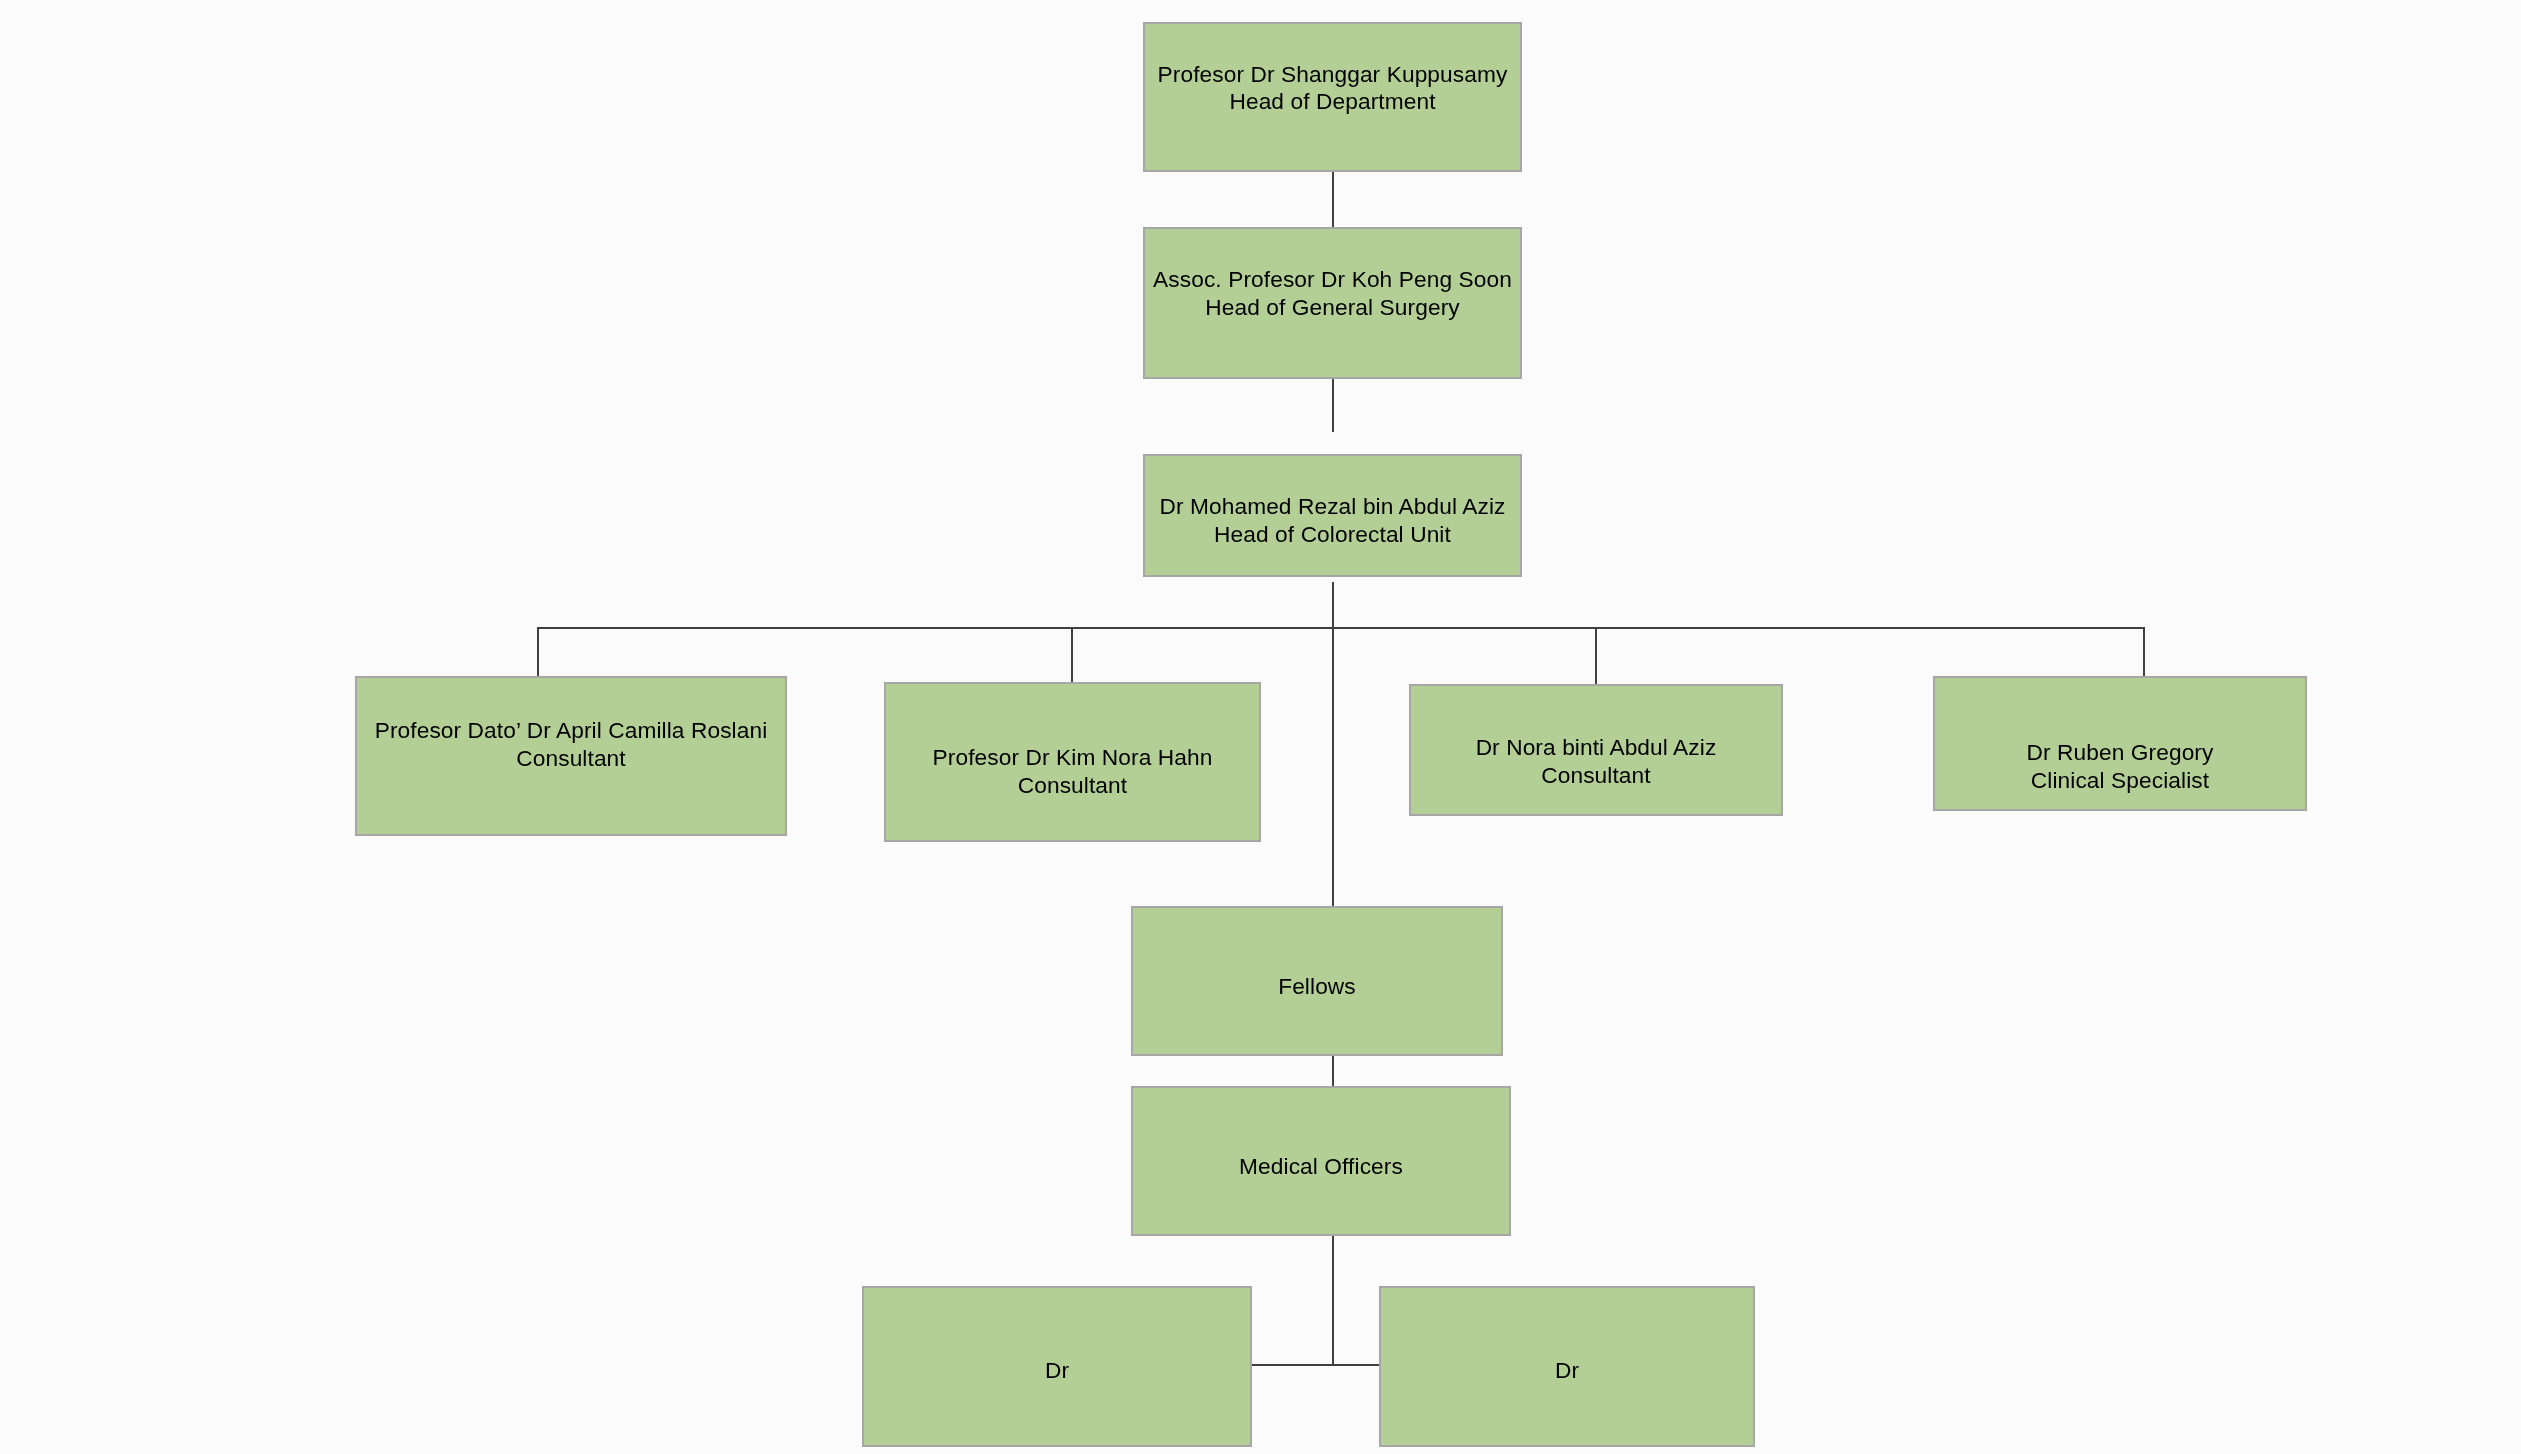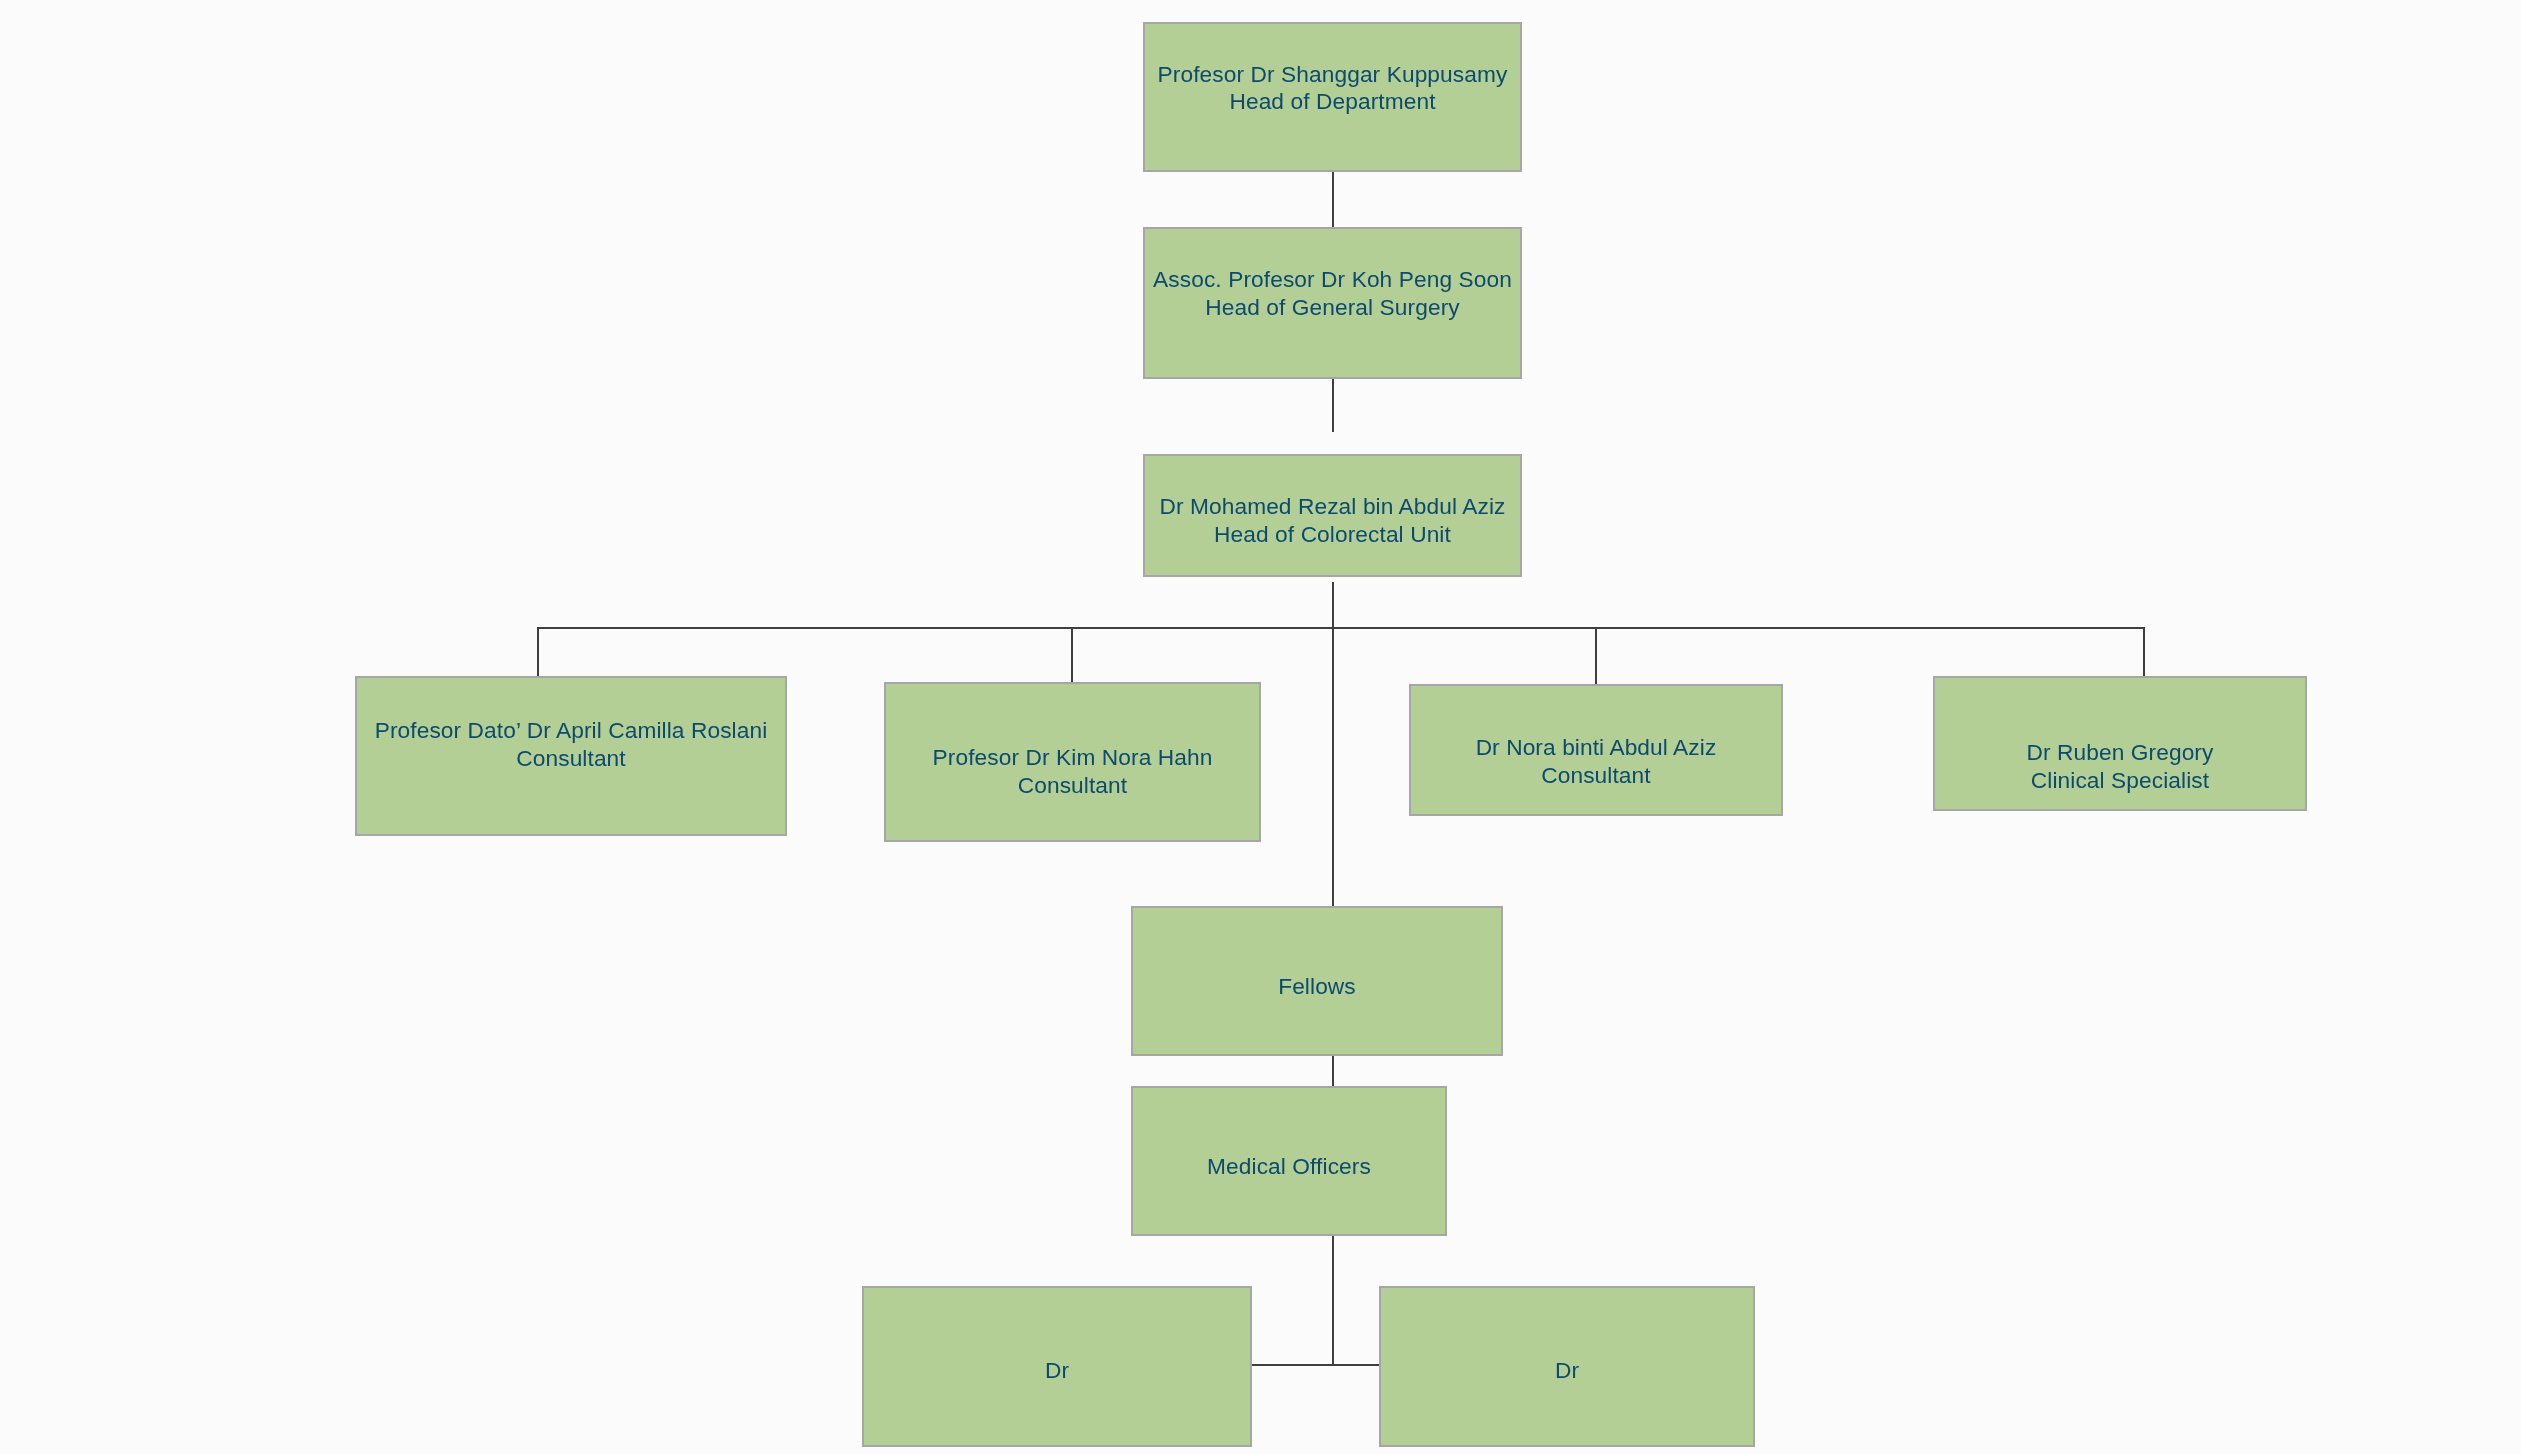--- a/index.html
+++ b/index.html
@@ -23,21 +23,21 @@
     background: #b3cf95;
     border: 2px solid #a6a6a6;
     display: flex;
     flex-direction: column;
     align-items: center;
     z-index: 3;
   }
   .node-text {
     font-size: 22.7px;
     line-height: 1.22;
-    color: #0c4a6e;
+    color: #000000;
     text-align: center;
     white-space: pre-line;
     letter-spacing: 0.1px;
   }
   .connector {
     position: absolute;
     background: #3f3f3f;
     z-index: 1;
   }
   .connector.v { width: 2px; }
@@ -95,21 +95,21 @@
 
   <div class="node-box" style="left:1933px; top:676px; width:374px; height:135px; padding-top:61px;">
     <div class="node-text">Dr Ruben Gregory
 Clinical Specialist</div>
   </div>
 
   <div class="node-box" style="left:1131px; top:882px; width:372px; height:150px; padding-top:65px;margin-top:24px;">
     <div class="node-text">Fellows</div>
   </div>
 
-  <div class="node-box" style="left:1131px; top:1086px; width:316px; height:150px; padding-top:65px;">
+  <div class="node-box" style="left:1131px; top:1086px; width:380px; height:150px; padding-top:65px;">
     <div class="node-text">Medical Officers</div>
   </div>
 
   <div class="node-box" style="left:862px; top:1286px; width:390px; height:161px; padding-top:69px;">
     <div class="node-text">Dr</div>
   </div>
 
   <div class="node-box" style="left:1379px; top:1286px; width:376px; height:161px; padding-top:69px;">
     <div class="node-text">Dr</div>
   </div>

